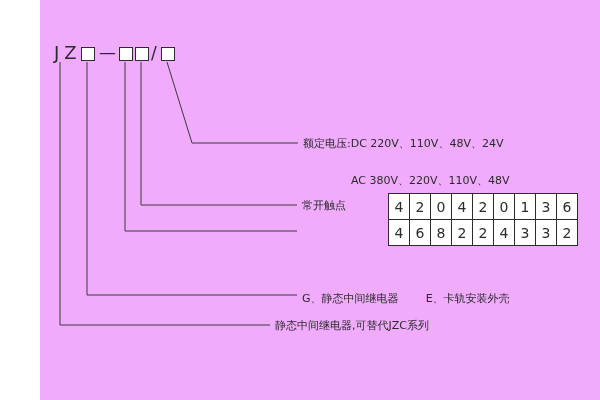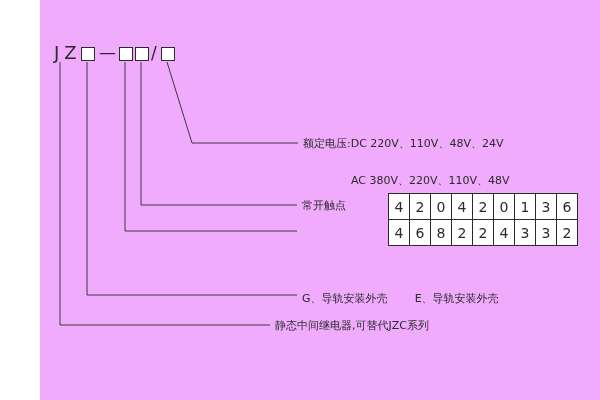--- a/index.html
+++ b/index.html
@@ -82,19 +82,19 @@
     <span class="cell">8</span>
     <span class="cell">2</span>
     <span class="cell">2</span>
     <span class="cell">4</span>
     <span class="cell">3</span>
     <span class="cell">3</span>
     <span class="cell">2</span>
   </div>
 
   <div class="abs" style="left:262px;top:287px;">
-    <span class="label">G、导轨安装外壳</span>
-    <span class="label" style="margin-left:22px;">E、导轨安装外壳</span>
+    <span class="label">G、静态中间继电器</span>
+    <span class="label" style="margin-left:22px;">E、卡轨安装外壳</span>
   </div>
 
   <div class="abs label" style="left:235px;top:317px;">静态中间继电器,可替代JZC系列</div>
 
 </div>
 
 </body></html>

